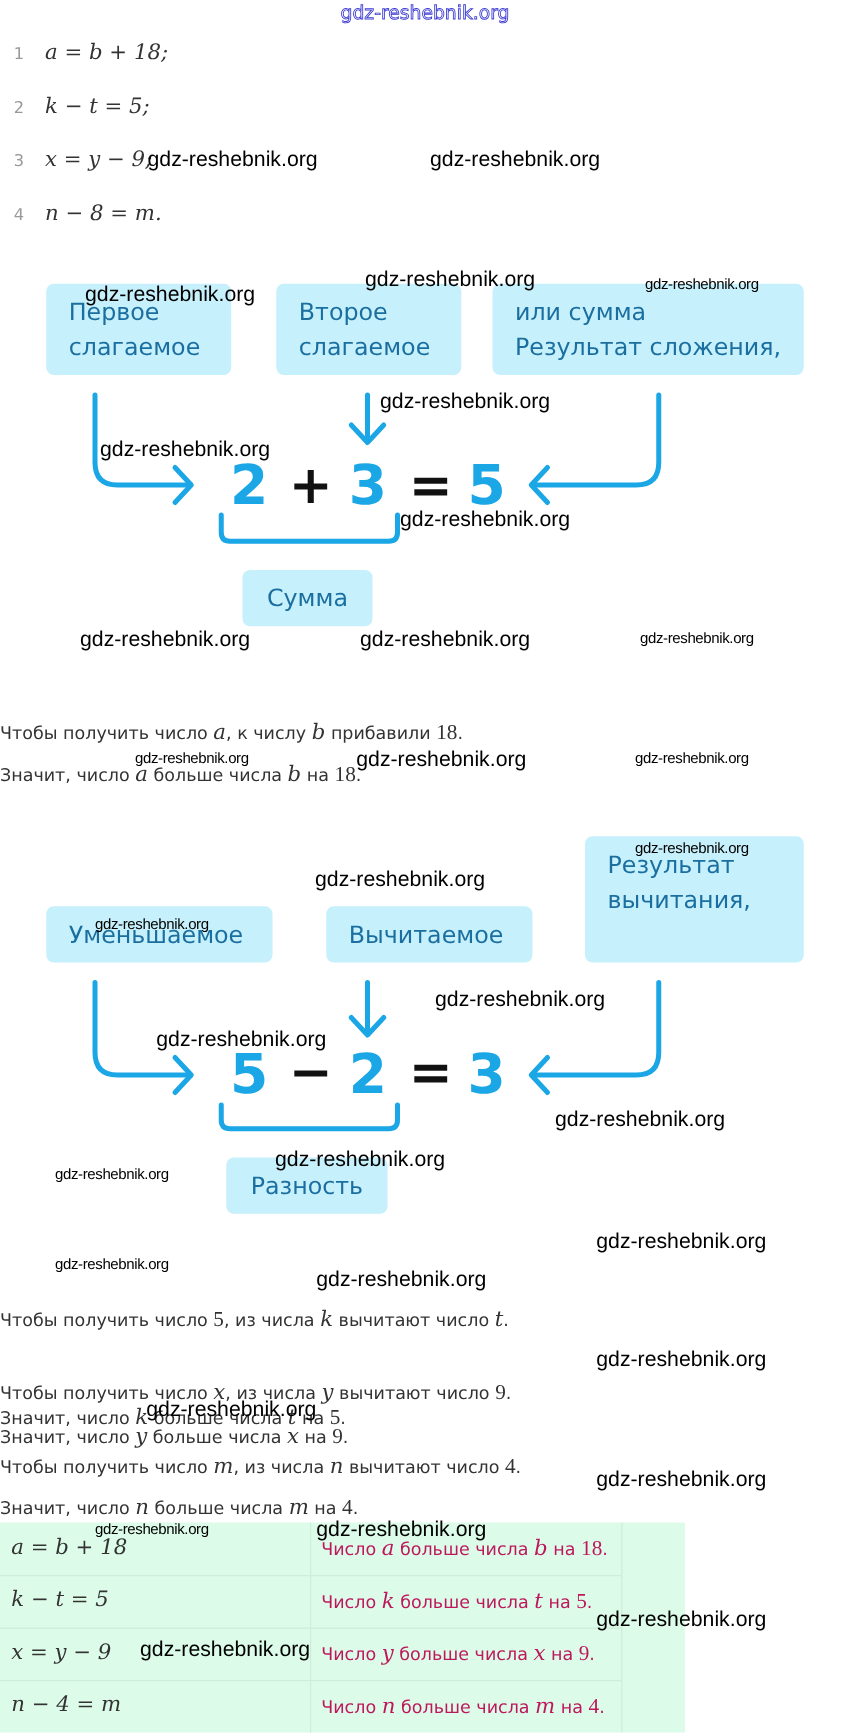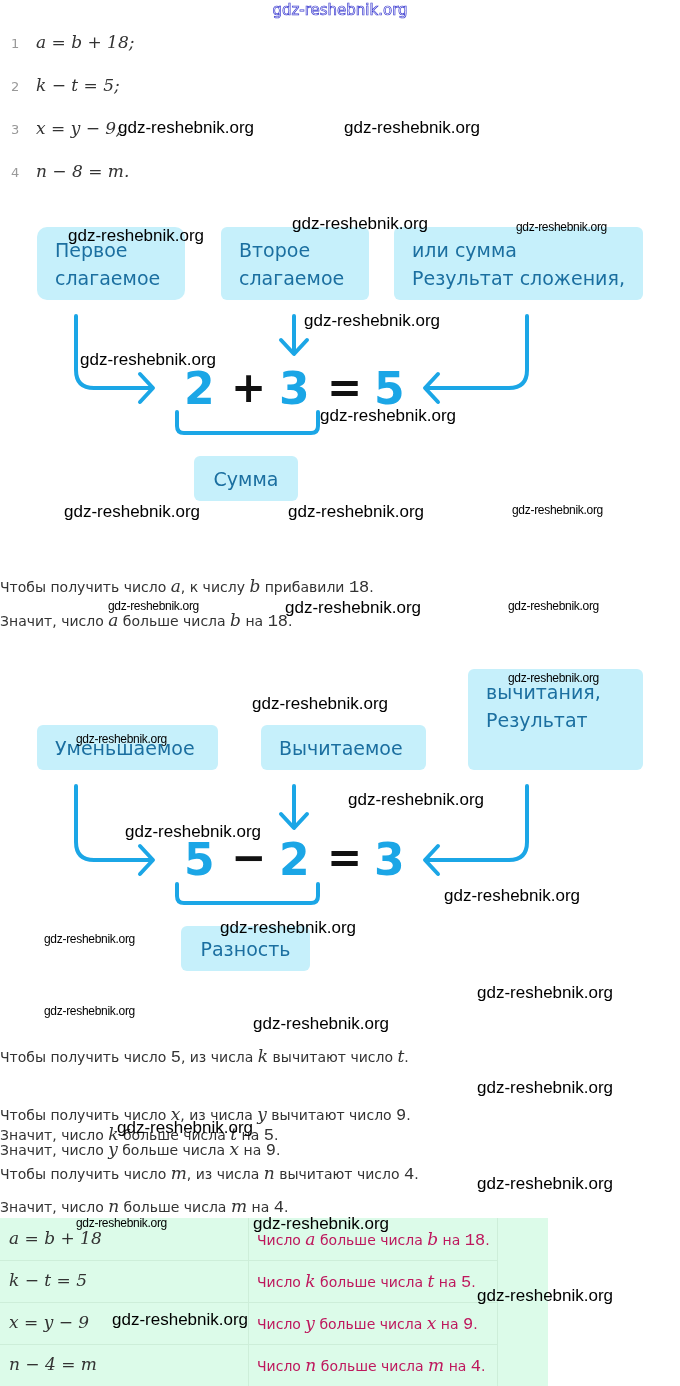--- a/index.html
+++ b/index.html
@@ -6,21 +6,21 @@
   body { width: 680px; height: 1386px; position: relative; overflow: hidden;
          font-family: "DejaVu Sans", sans-serif; color: #333; }
   .abs { position: absolute; }
   .site-header { left: 0; width: 680px; top: 1px; text-align: center;
     font-family: "DejaVu Sans", sans-serif; font-size: 15px; color: #ffffff;
     -webkit-text-stroke: 0.7px #3a3ad0; letter-spacing: 0px; }
   .eq-item { left: 0; height: 24px; display: flex; align-items: baseline; }
   .eq-num { width: 12px; margin-left: 11px; font-size: 13px; color: #999; font-family: "DejaVu Sans", sans-serif; }
   .eq-text { margin-left: 13px; font-family: "DejaVu Serif", serif; font-size: 17px; color: #333; }
   .math { font-family: "DejaVu Serif", serif; font-style: italic; }
-  .mathn { font-family: Liberation Mono, monospace; }
+  .mathn { font-family: Liberation Serif, serif; }
   .wm { font-family: "Liberation Sans", sans-serif; color: #000; white-space: nowrap; }
   .wm-l { font-size: 17px; }
   .wm-s { font-size: 12px; letter-spacing: -0.3px; }
   .box { background: #c6f0fb; border-radius: 6px; color: #1b6fa0;
          font-family: "DejaVu Sans", sans-serif; font-size: 19px; line-height: 28px; box-sizing: border-box; }
   .box span { display: block; }
   .digit { font-family: "DejaVu Sans", sans-serif; font-size: 44px; font-weight: bold; color: #1ba6e6; line-height: 44px; }
   .op { font-family: "DejaVu Sans", sans-serif; font-size: 42px; font-weight: bold; color: #111; line-height: 44px; }
   .sent { left: 0; font-family: "DejaVu Sans", sans-serif; font-size: 14px; color: #333; white-space: nowrap; }
   .sent .math, .sent .mathn { font-size: 17px; }
@@ -48,21 +48,21 @@
 </div>
 <div class="abs eq-item" style="top:118px">
   <span class="eq-num">3</span>
   <span class="eq-text math">x = y − 9;</span>
 </div>
 <div class="abs eq-item" style="top:161px">
   <span class="eq-num">4</span>
   <span class="eq-text math">n − 8 = m.</span>
 </div>
 
-<div class="abs box" style="left:37px;top:227px;width:148px;height:73px;padding:9px 0 0 18px;border-radius:10px;">
+<div class="abs box" style="left:37px;top:227px;width:148px;height:73px;padding:9px 0 0 18px;">
   <span>Первое</span>
   <span>слагаемое</span>
 </div>
 <div class="abs box" style="left:221px;top:227px;width:148px;height:73px;padding:9px 0 0 18px;">
   <span>Второе</span>
   <span>слагаемое</span>
 </div>
 <div class="abs box" style="left:394px;top:227px;width:249px;height:73px;padding:9px 0 0 18px;">
   <span>или сумма</span>
   <span>Результат сложения,</span>
@@ -104,22 +104,22 @@
   <span>Значит, число </span><span class="math">a</span><span> больше числа </span><span class="math">b</span><span> на </span><span class="mathn">18</span><span>.</span>
 </div>
 
 <div class="abs box" style="left:37px;top:725px;width:181px;height:45px;padding:9px 0 0 18px;">
   <span>Уменьшаемое</span>
 </div>
 <div class="abs box" style="left:261px;top:725px;width:165px;height:45px;padding:9px 0 0 18px;">
   <span>Вычитаемое</span>
 </div>
 <div class="abs box" style="left:468px;top:669px;width:175px;height:101px;padding:9px 0 0 18px;">
+  <span>Результат</span>
   <span>вычитания,</span>
-  <span>Результат</span>
 </div>
 
 <div class="abs digit" style="left:184px;top:838px">5</div>
 <div class="abs op" style="left:231px;top:836px">−</div>
 <div class="abs digit" style="left:279px;top:838px">2</div>
 <div class="abs op" style="left:327px;top:836px">=</div>
 <div class="abs digit" style="left:374px;top:838px">3</div>
 
 <div class="abs box" style="left:181px;top:926px;width:129px;height:45px;text-align:center;padding-top:9px;">
   <span>Разность</span>

